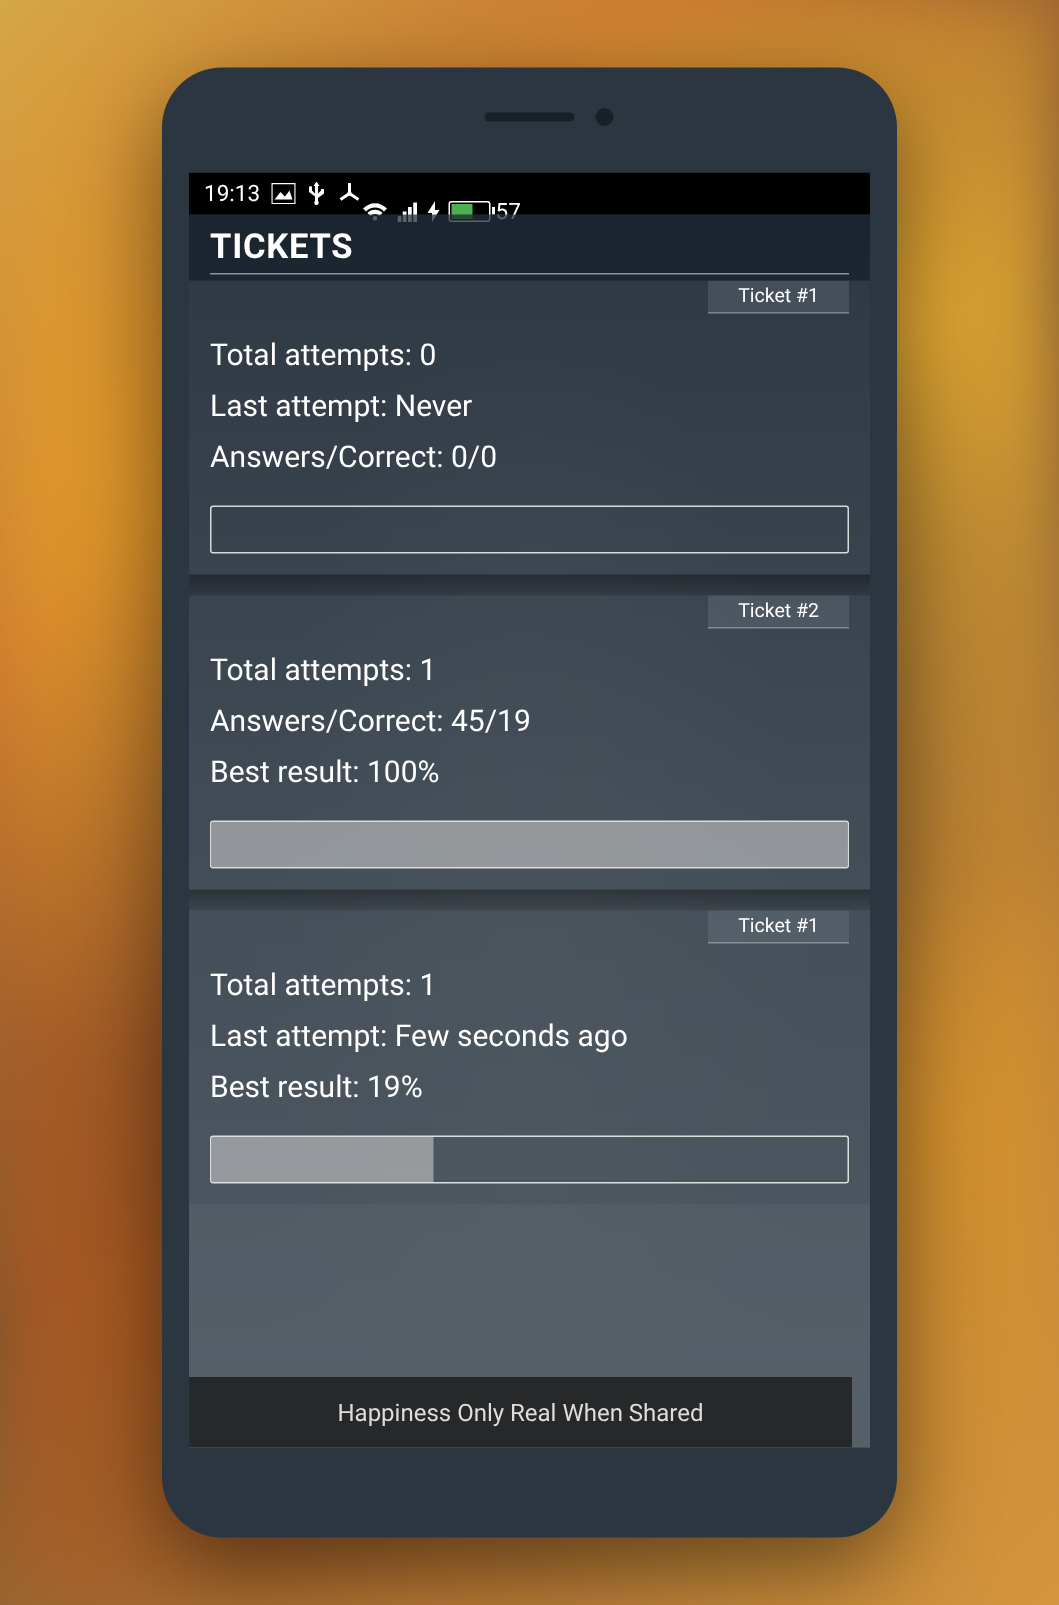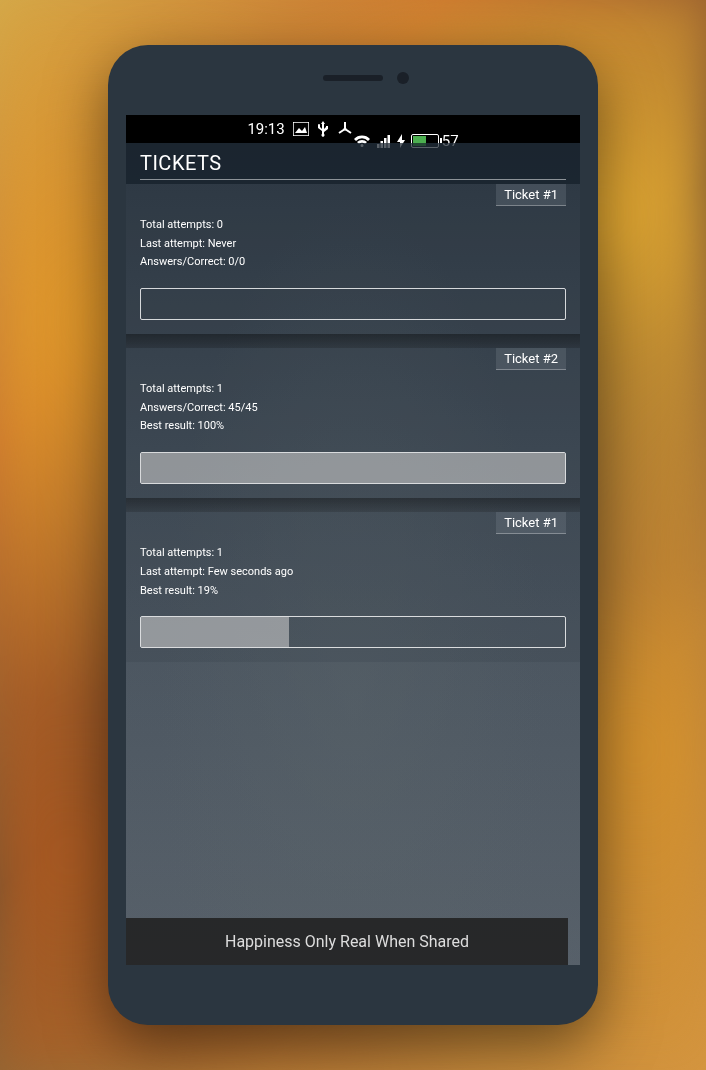--- a/index.html
+++ b/index.html
@@ -81,21 +81,21 @@
       inset: 0;
       background: 
         radial-gradient(ellipse at 50% 70%, rgba(90, 100, 105, 0.4) 0%, transparent 60%),
         linear-gradient(180deg, transparent 40%, rgba(80, 85, 90, 0.3) 100%);
       pointer-events: none;
     }
     
     .status-bar {
       display: flex;
       align-items: center;
-      justify-content: center;
+      justify-content: flex-start;
       padding: 4px 10px;
       background: #000;
       color: #fff;
       font-size: 15px;
       height: 28px;
       position: relative;
       z-index: 2;
     }
     
     .status-left {
@@ -149,22 +149,22 @@
     
     .app-header {
       padding: 8px 14px 4px;
       background: rgba(20, 30, 40, 0.7);
       position: relative;
       z-index: 2;
     }
     
     .app-title {
       color: #fff;
-      font-size: 20px;
-      font-weight: 400;
+      font-size: 23px;
+      font-weight: 700;
       letter-spacing: 0.5px;
       padding-bottom: 4px;
       border-bottom: 1px solid rgba(255,255,255,0.5);
     }
     
     .tickets-list {
       position: relative;
       z-index: 2;
       height: calc(100% - 70px);
       overflow: hidden;
@@ -181,27 +181,27 @@
       background: linear-gradient(180deg, rgba(0,0,0,0.4) 0%, rgba(0,0,0,0.2) 100%);
     }
     
     .ticket-label {
       position: absolute;
       top: 0;
       right: 14px;
       background: rgba(120, 130, 140, 0.3);
       color: #fff;
       font-size: 13px;
-      padding: 3px 8px;
+      padding: 3px 20px;
       border-bottom: 1px solid rgba(255,255,255,0.3);
     }
     
     .ticket-info {
       color: #fff;
-      font-size: 11px;
+      font-size: 20px;
       line-height: 1.7;
       margin-top: 18px;
     }
     
     .progress-bar {
       margin-top: 16px;
       height: 32px;
       border: 1.5px solid rgba(255,255,255,0.8);
       border-radius: 2px;
       position: relative;
@@ -301,21 +301,21 @@
           <div class="progress-fill" style="width:0%"></div>
         </div>
       </div>
 
       <div class="ticket-divider"></div>
 
       <div class="ticket-card">
         <div class="ticket-label">Ticket #2</div>
         <div class="ticket-info">
           <div>Total attempts: 1</div>
-          <div>Answers/Correct: 45/45</div>
+          <div>Answers/Correct: 45/19</div>
           <div>Best result: 100%</div>
         </div>
         <div class="progress-bar">
           <div class="progress-fill" style="width:100%"></div>
         </div>
       </div>
 
       <div class="ticket-divider"></div>
 
       <div class="ticket-card">

